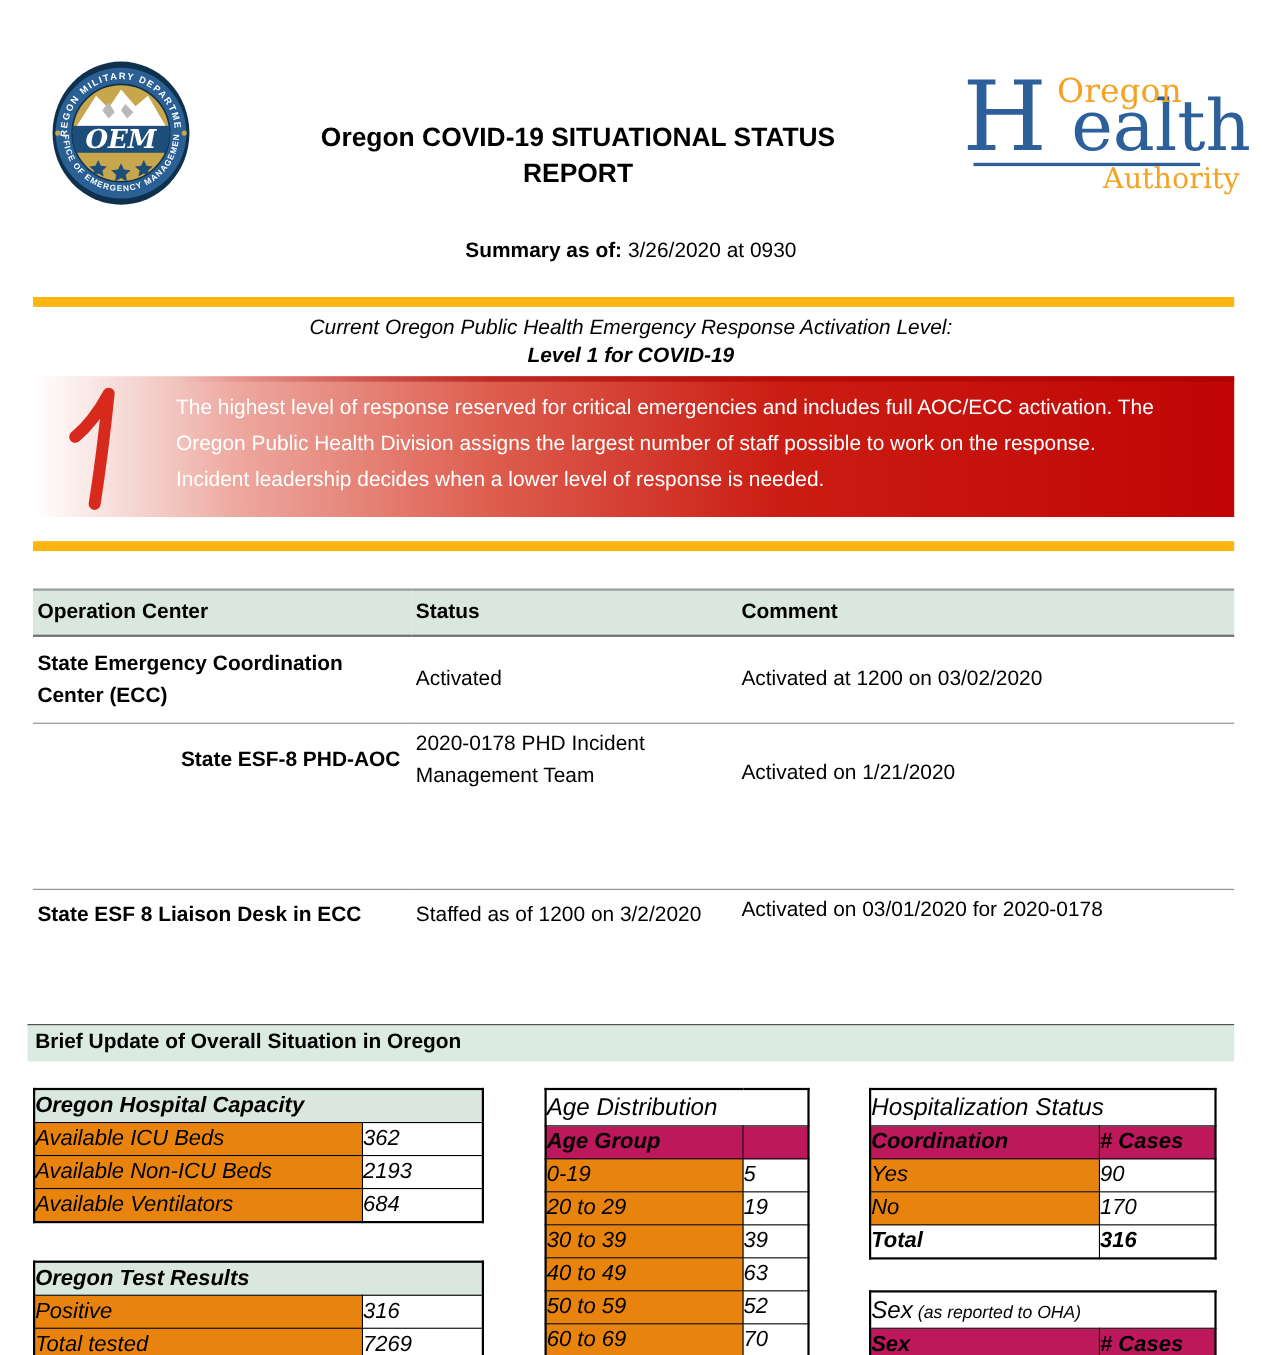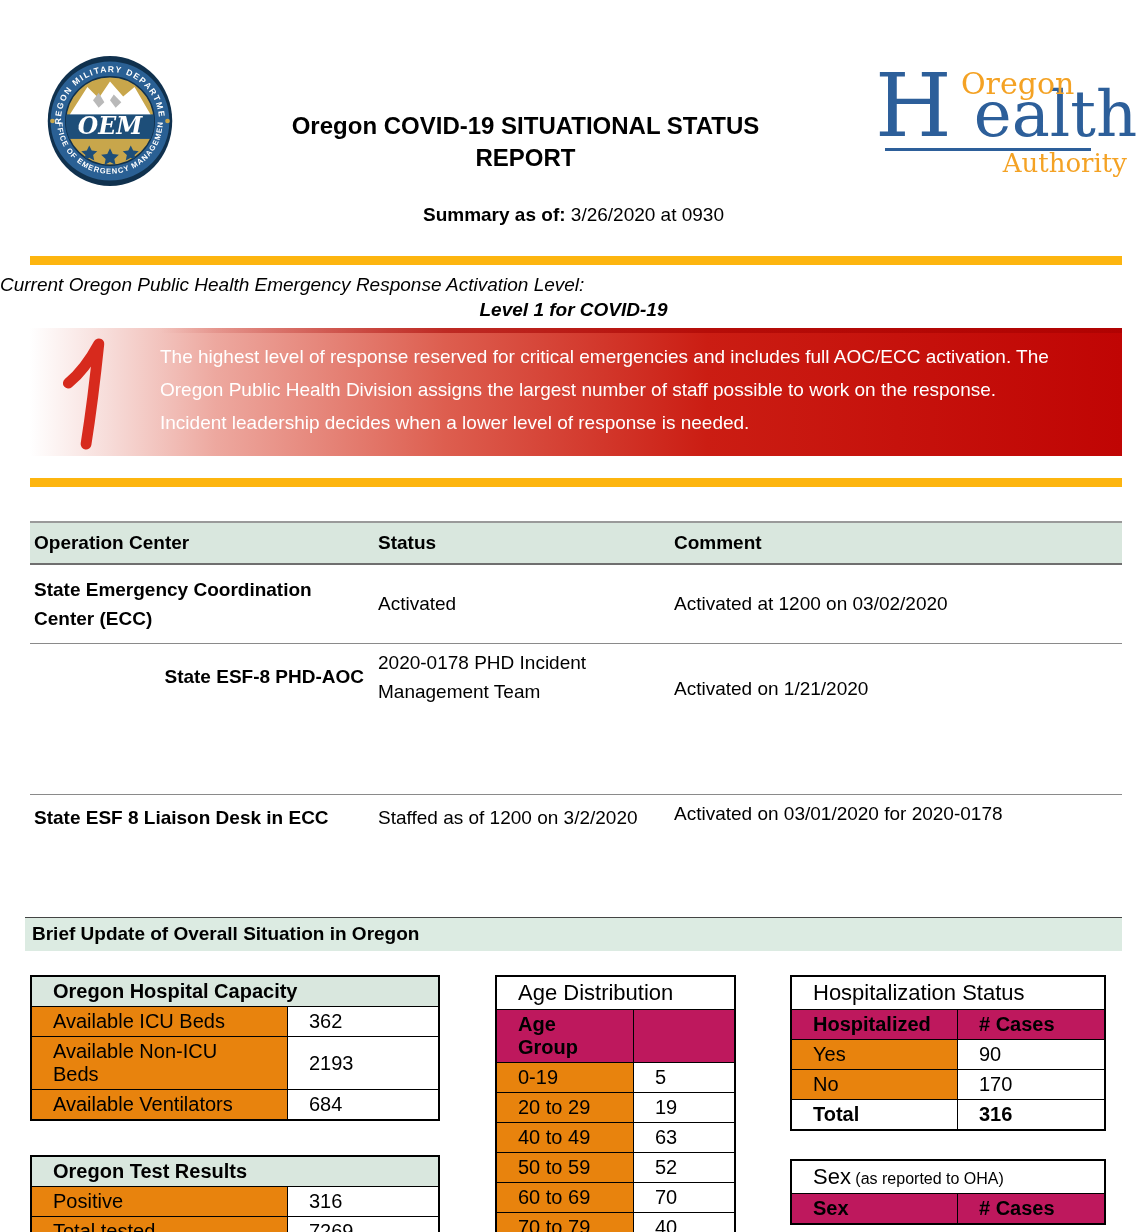--- a/index.html
+++ b/index.html
@@ -16,30 +16,30 @@
   .hdr-title{flex:1;text-align:center;font-weight:bold;font-size:24px;line-height:1.35;padding-top:58px;}
   .oha-logo{position:relative;width:252px;height:112px;flex:0 0 auto;margin-top:8px;
     font-family:"DejaVu Serif",serif;}
   .oha-main{position:absolute;left:0;top:2px;color:#2d5f9a;white-space:nowrap;}
   .oha-h{font-size:88px;line-height:1;}
   .oha-ealth{font-size:64px;line-height:1;margin-left:22px;}
   .oha-oregon{position:absolute;left:86px;top:6px;color:#f4a224;font-size:30px;}
   .oha-rule{position:absolute;left:10px;right:36px;top:88px;height:3px;background:#2d5f9a;}
   .oha-authority{position:absolute;right:0;top:88px;color:#f4a224;font-size:26px;}
 
-  .summary{ text-align:center;font-size:19px;margin-top:14px;}
+  .summary{ text-align:center;font-size:19px;margin-top:28px;}
   .summary b{font-weight:bold;}
 
   
   .goldbar{margin-left:30px;width:1092px;height:9px;background:#fdb50f;}
   .goldbar.one{margin-top:30px;}
   .goldbar.two{margin-top:22px;}
 
   
-  .act1{text-align:left;font-style:italic;font-size:19px;margin-top:9px;}
+  .act1{text-align:center;font-style:italic;font-size:19px;margin-top:9px;}
   .act2{text-align:center;font-style:italic;font-weight:bold;font-size:19px;margin-top:3px;}
 
   .banner{position:relative;margin:7px 0 0 30px;width:1092px;height:128px;
     background:linear-gradient(90deg,#ffffff 0%,#f7ddda 7%,#eda89f 17%,#dd5e4f 38%,#cb1d13 62%,#c00504 100%);}
   .banner::before{content:"";position:absolute;left:130px;right:0;top:0;height:5px;
     background:linear-gradient(90deg,rgba(164,0,0,0),#a40000 30%,#a40000 100%);opacity:.55;}
   .banner-num{position:absolute;left:28px;top:6px;width:60px;height:118px;}
   .banner-text{position:absolute;left:130px;top:12px;right:14px;color:#ffffff;font-size:19px;line-height:33px;}
 
   
@@ -61,21 +61,21 @@
   .section-hdr{margin:16px 0 0 25px;width:1097px;background:#dcebe2;border-top:1.5px solid #444;
     font-weight:bold;font-size:19px;padding:5px 0 6px 7px;box-sizing:border-box;}
 
   
   .stats{display:flex;align-items:flex-start;margin-top:24px;}
   .col-left{margin-left:30px;width:410px;}
   .col-mid{margin-left:55px;width:241px;}
   .col-right{margin-left:54px;width:316px;}
 
   .stat-table{width:100%;border:2px solid #000;font-size:20px;}
-  .stat-table td{border:1.5px solid #000;padding:3px 21px;}
+  .stat-table td{border:1.5px solid #000;padding:3px 0;font-style:italic;}
   .stat-table .ttl-green{background:#d9e7de;font-weight:bold;font-size:20px;}
   .stat-table .ttl-plain{background:#fff;font-weight:normal;font-size:22px;margin-top:27px;}
   .stat-table .ttl-plain .small{font-size:16px;}
   .stat-table .hdrow td{background:#be185d;font-weight:bold;}
   .stat-table .lbl{background:#e8830d;}
   .stat-table .val{background:#fff;margin-top:24px;}
   .stat-table .totrow td{font-weight:bold;background:#fff;}
   .gap34{height:34px;}
   .gap28{height:28px;}
 
@@ -239,20 +239,24 @@
             </tr>
           <tr>
               <td class="lbl">0-19</td>
               <td class="val">5</td>
             </tr>
           <tr>
               <td class="lbl">20 to 29</td>
               <td class="val">19</td>
             </tr>
           <tr>
+              <td class="lbl">30 to 39</td>
+              <td class="val">39</td>
+            </tr>
+          <tr>
               <td class="lbl">40 to 49</td>
               <td class="val">63</td>
             </tr>
           <tr>
               <td class="lbl">50 to 59</td>
               <td class="val">52</td>
             </tr>
           <tr>
               <td class="lbl">60 to 69</td>
               <td class="val">70</td>
@@ -266,21 +270,21 @@
       </table>
     </div>
 
     <div class="col-right">
       <table class="stat-table">
         <tbody>
           <tr>
               <td class="ttl-plain" colspan="2">Hospitalization Status</td>
             </tr>
           <tr class="hdrow">
-              <td>Hospitalized</td>
+              <td>Coordination</td>
               <td class="val"># Cases</td>
             </tr>
           <tr>
               <td class="lbl">Yes</td>
               <td class="val">90</td>
             </tr>
           <tr>
               <td class="lbl">No</td>
               <td class="val">170</td>
             </tr>

